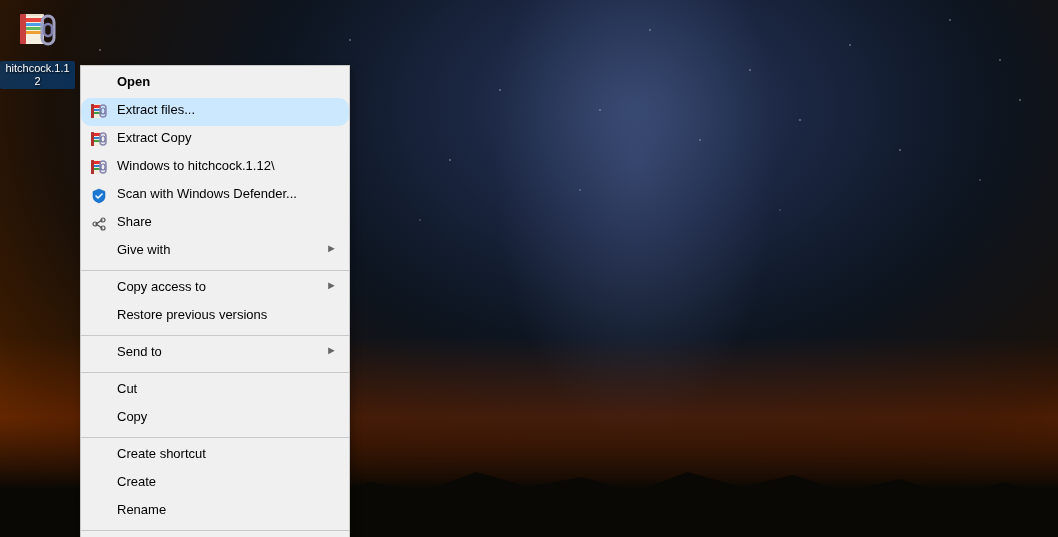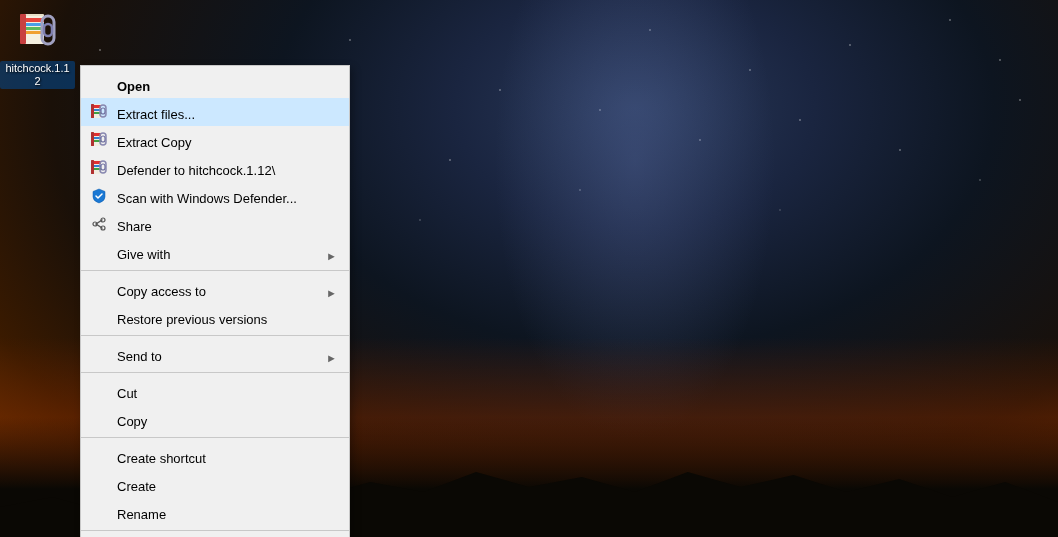--- a/index.html
+++ b/index.html
@@ -142,30 +142,31 @@
       width: 270px;
       background: #f0f0f0;
       border: 1px solid #c8c8c8;
       box-shadow: 3px 3px 8px rgba(0,0,0,0.3);
       padding: 4px 0;
       z-index: 100;
     }
 
     .menu-item {
       display: flex;
-      align-items: flex-end;
+      align-items: flex-start;
       padding: 4px 12px 4px 8px;
       cursor: pointer;
       min-height: 24px;
       position: relative;
       color: #000;
     }
 
     .menu-item:hover, .menu-item.highlighted {
       background: #e5f3ff;
+      border-radius: 10px;
     }
 
     .menu-item.highlighted {
       background: #cce8ff;
     }
 
     .menu-item-icon {
       width: 20px;
       height: 20px;
       margin-right: 8px;
@@ -284,21 +285,21 @@
         <svg class="icon-winrar" viewBox="0 0 18 18" xmlns="http://www.w3.org/2000/svg">
     <rect x="2" y="1" width="9" height="14" rx="0.5" fill="#f0ece0"></rect>
     <rect x="2" y="2" width="9" height="3" fill="#e03030"></rect>
     <rect x="2" y="6" width="9" height="2" fill="#3080d0"></rect>
     <rect x="2" y="9" width="9" height="2" fill="#40a040"></rect>
     <rect x="1" y="1" width="3" height="14" rx="0.5" fill="#b03030"></rect>
     <rect x="10" y="2" width="6" height="12" rx="3" fill="none" stroke="#8888b0" stroke-width="1.5"></rect>
     <rect x="11" y="5" width="4" height="6" rx="2" fill="none" stroke="#7070a0" stroke-width="1.2"></rect>
   </svg>
       </div>
-      <span class="menu-item-text">Defender to hitchcock.1.12\</span>
+      <span class="menu-item-text">Windows to hitchcock.1.12\</span>
     </div>
     <div class="menu-item">
       <div class="menu-item-icon">
         <svg class="shield-icon" viewBox="0 0 18 18" xmlns="http://www.w3.org/2000/svg">
     <path d="M9 2 L15 4.5 L15 10 Q15 14 9 16 Q3 14 3 10 L3 4.5 Z" fill="#1a78d4" stroke="#0d5aad" stroke-width="0.5"></path>
     <path d="M6 9 L8 11 L12 7" stroke="white" stroke-width="1.5" fill="none" stroke-linecap="round" stroke-linejoin="round"></path>
   </svg>
       </div>
       <span class="menu-item-text">Scan with Windows Defender...</span>
     </div>

